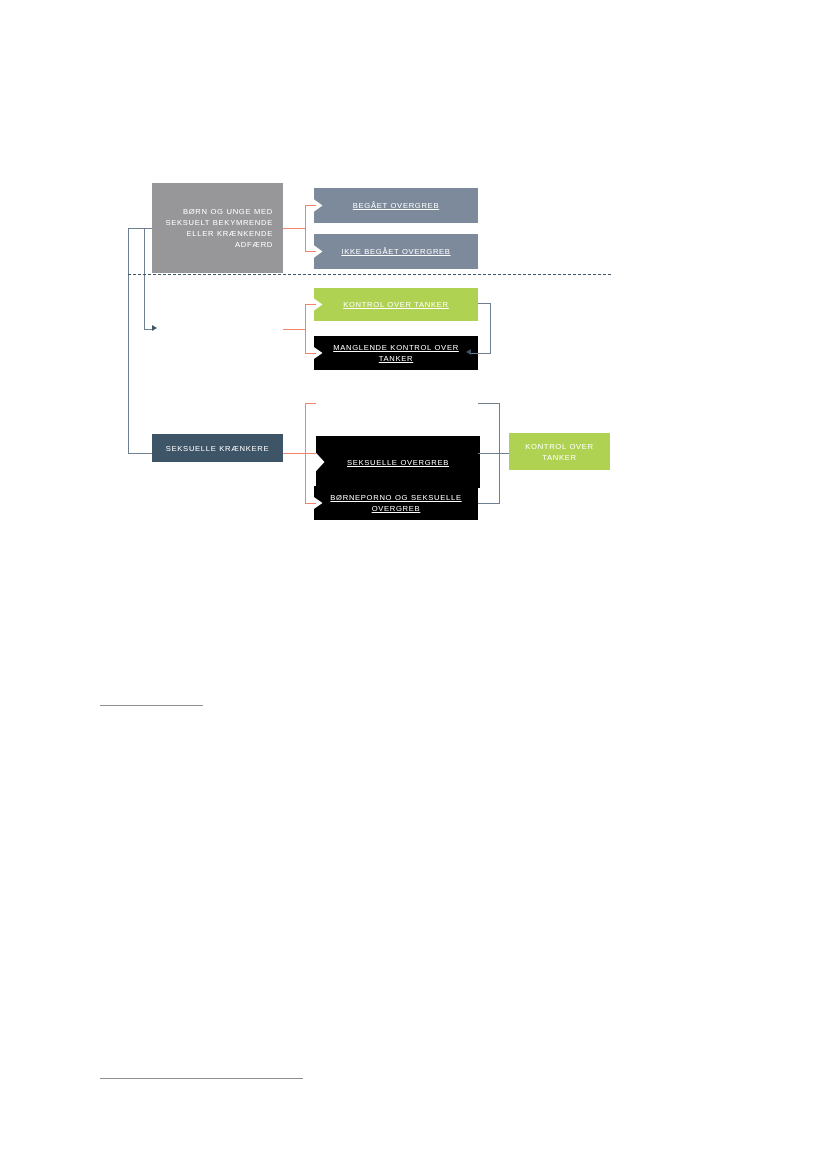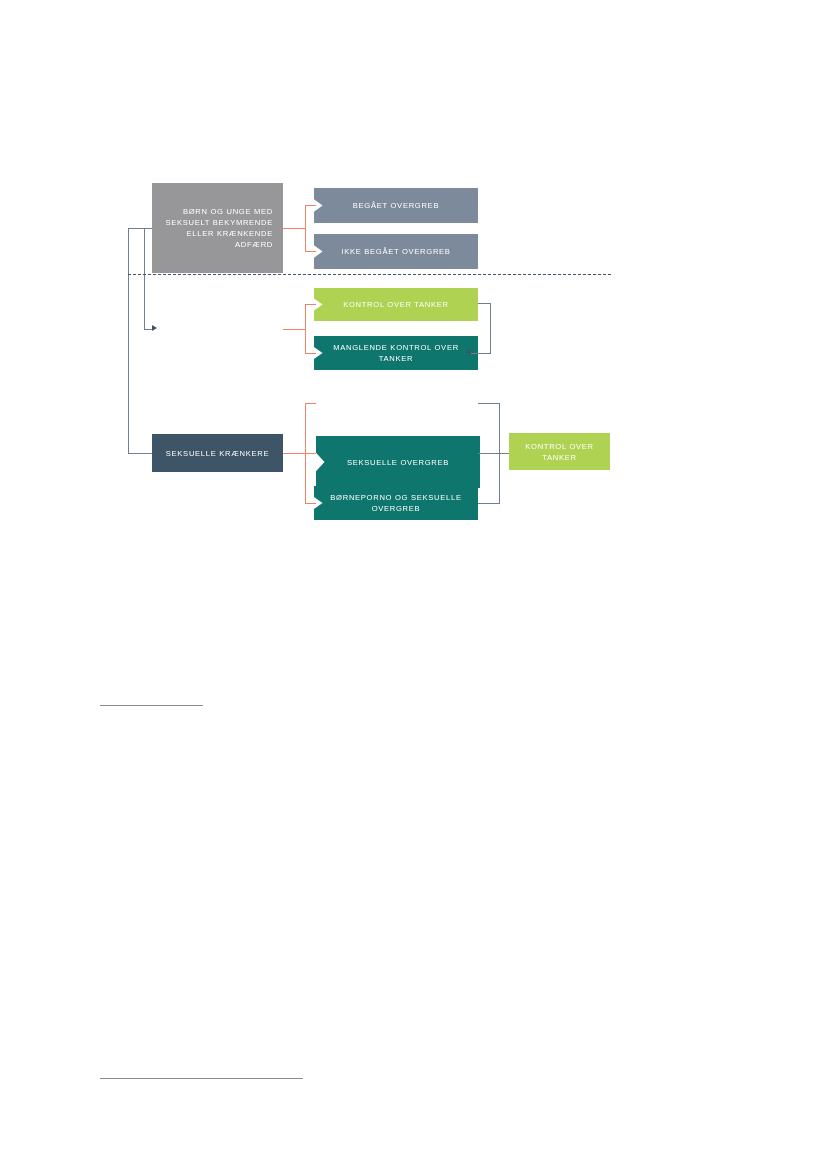--- a/index.html
+++ b/index.html
@@ -13,24 +13,24 @@
         align-items:center;justify-content:center;text-align:center;
         color:#ffffff;letter-spacing:0.7px;line-height:1.45;
         font-size:7.6px;text-transform:uppercase;}
   .node span{display:block;padding:0 10px;}
 
   
   .c-gray  {background:#979799;}
   .c-slate {background:#7c8a9b;}
   .c-navy  {background:#3e5467;}
   .c-green {background:#b0d253;text-align:center;}
-  .c-orange{background:#0f766e;}
+  .c-orange{background:#000000;}
 
   
-  .notch{clip-path:polygon(0 0,100% 0,100% 100%,0 100%,0 68%,5.2% 50%,0 32%);}
+  .notch{clip-path:polygon(0 0,100% 0,100% 100%,0 100%,0 68%,5.2% 50%,0 32%);text-decoration:underline;}
 
   
   .ln{position:absolute;}
   .h{height:0;border-top-width:1px;border-top-style:solid;}
   .v{width:0;border-left-width:1px;border-left-style:solid;}
   .sal{border-color:#f2836a;}
   .stl{border-color:#6d7f91;}
 
   .arrow-r{position:absolute;width:0;height:0;
            border-top:3.6px solid transparent;border-bottom:3.6px solid transparent;
@@ -87,21 +87,21 @@
   </div>
   <div class="node c-orange notch" style="left:314px;top:336px;width:164px;height:34px;">
     <span>MANGLENDE KONTROL OVER TANKER</span>
   </div>
 
   <div class="ln h stl" style="left:478px;top:303px;width:13px;"></div>
   <div class="ln v stl" style="left:490px;top:303px;height:50px;"></div>
   <div class="ln h stl" style="left:471px;top:353px;width:20px;"></div>
   <div class="arrow-l" style="left:466px;top:349.4px;"></div>
 
-  <div class="node c-navy" style="left:152px;top:434px;width:131px;height:38px;">
+  <div class="node c-navy" style="left:152px;top:434px;width:131px;height:28px;">
     <span>SEKSUELLE KRÆNKERE</span>
   </div>
 
   <div class="ln h sal" style="left:283px;top:453px;width:22px;"></div>
   <div class="ln v sal" style="left:305px;top:403px;height:100px;"></div>
   <div class="ln h sal" style="left:305px;top:403px;width:11px;"></div>
   <div class="ln h sal" style="left:305px;top:453px;width:11px;"></div>
   <div class="ln h sal" style="left:305px;top:503px;width:11px;"></div>
 
   <div class="node c-orange notch" style="left:316px;top:436px;width:164px;height:52px;align-items:center;">

